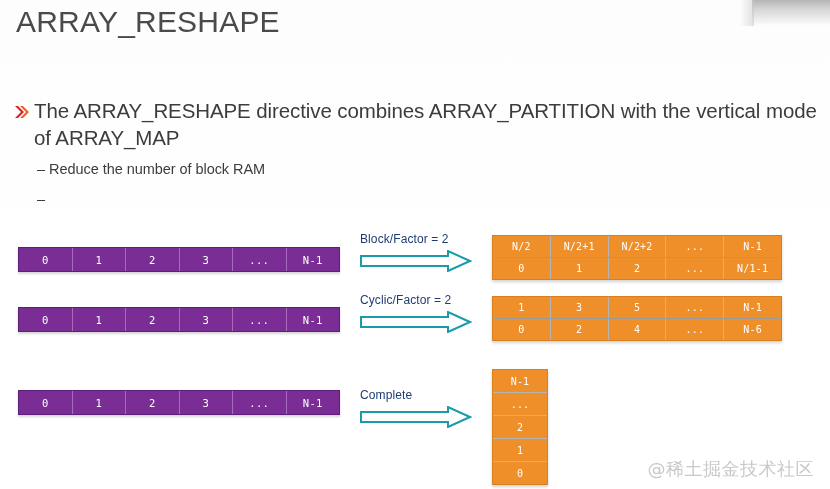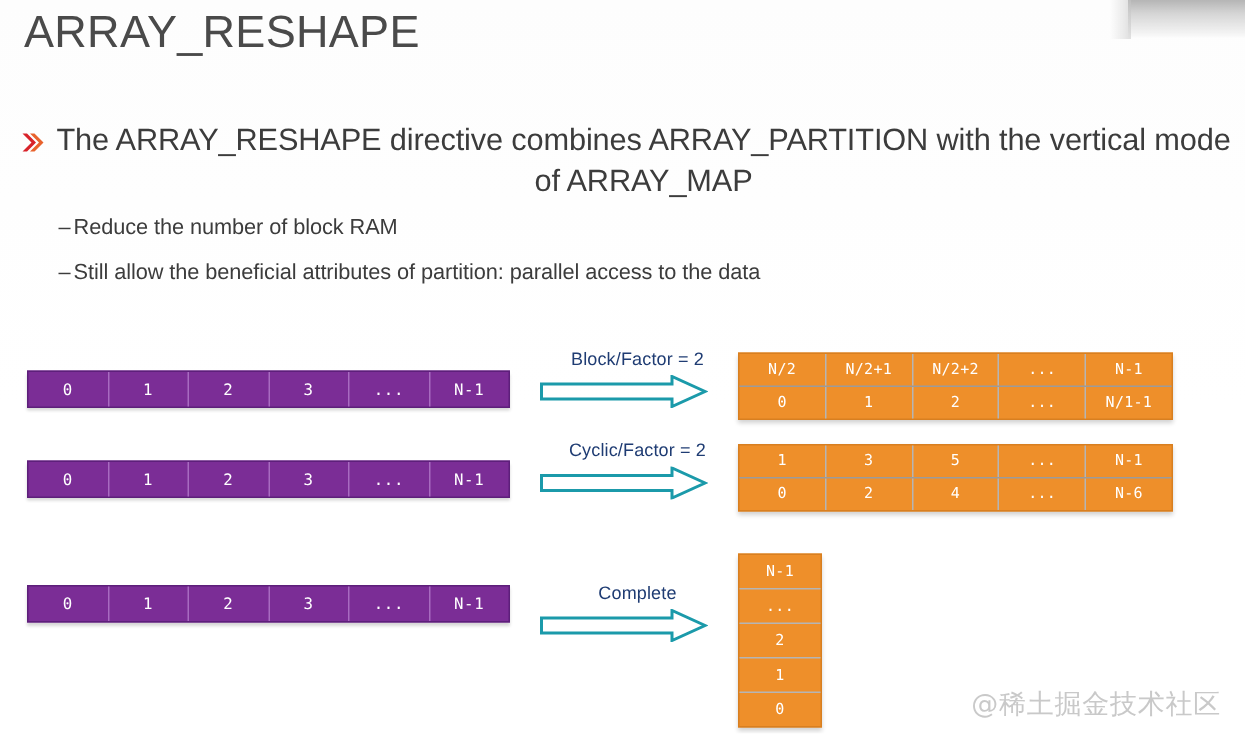--- a/index.html
+++ b/index.html
@@ -13,21 +13,20 @@
     background: #ffffff;
     font-family: "Liberation Sans", sans-serif;
     position: relative;
   }
 
   
   .slide {
     position: absolute;
     inset: 0;
     background: linear-gradient(180deg, #fdfdfd 0%, #ffffff 55%, #ffffff 100%);
-    text-align: center;
   }
 
   
   .corner-smudge {
     position: absolute;
     top: 0;
     right: 0;
     width: 78px;
     height: 26px;
     background: linear-gradient(180deg, #a9a9a9 0%, #cfcfcf 35%, #f2f2f2 85%, #ffffff 100%);
@@ -53,21 +52,21 @@
     color: #4a4a4a;
     font-weight: 400;
     letter-spacing: .2px;
     white-space: nowrap;
   }
 
   
   .bullet-block {
     position: absolute;
     left: 14px;
-    top: 80px;
+    top: 97px;
     width: 812px;
   }
   .bullet-row {
     display: flex;
     align-items: flex-start;
   }
   .chevron-icon {
     flex: 0 0 auto;
     width: 20px;
     padding-top: 8px;
@@ -244,21 +243,20 @@
       <div class="bullet-l1">The ARRAY_RESHAPE directive combines ARRAY_PARTITION with the vertical mode of ARRAY_MAP</div>
     </div>
 
     <div class="sub-list">
       <div class="sub-item">
         <span class="dash">–</span>
         <span>Reduce the number of block RAM</span>
       </div>
       <div class="sub-item">
         <span class="dash">–</span>
-        <span>Still allow the beneficial attributes of partition: parallel access to the data</span>
       </div>
     </div>
   </div>
 
   <div class="diagram">
 
     <div class="src-array src-1">
       <div class="cell">0</div>
       <div class="cell">1</div>
       <div class="cell">2</div>

